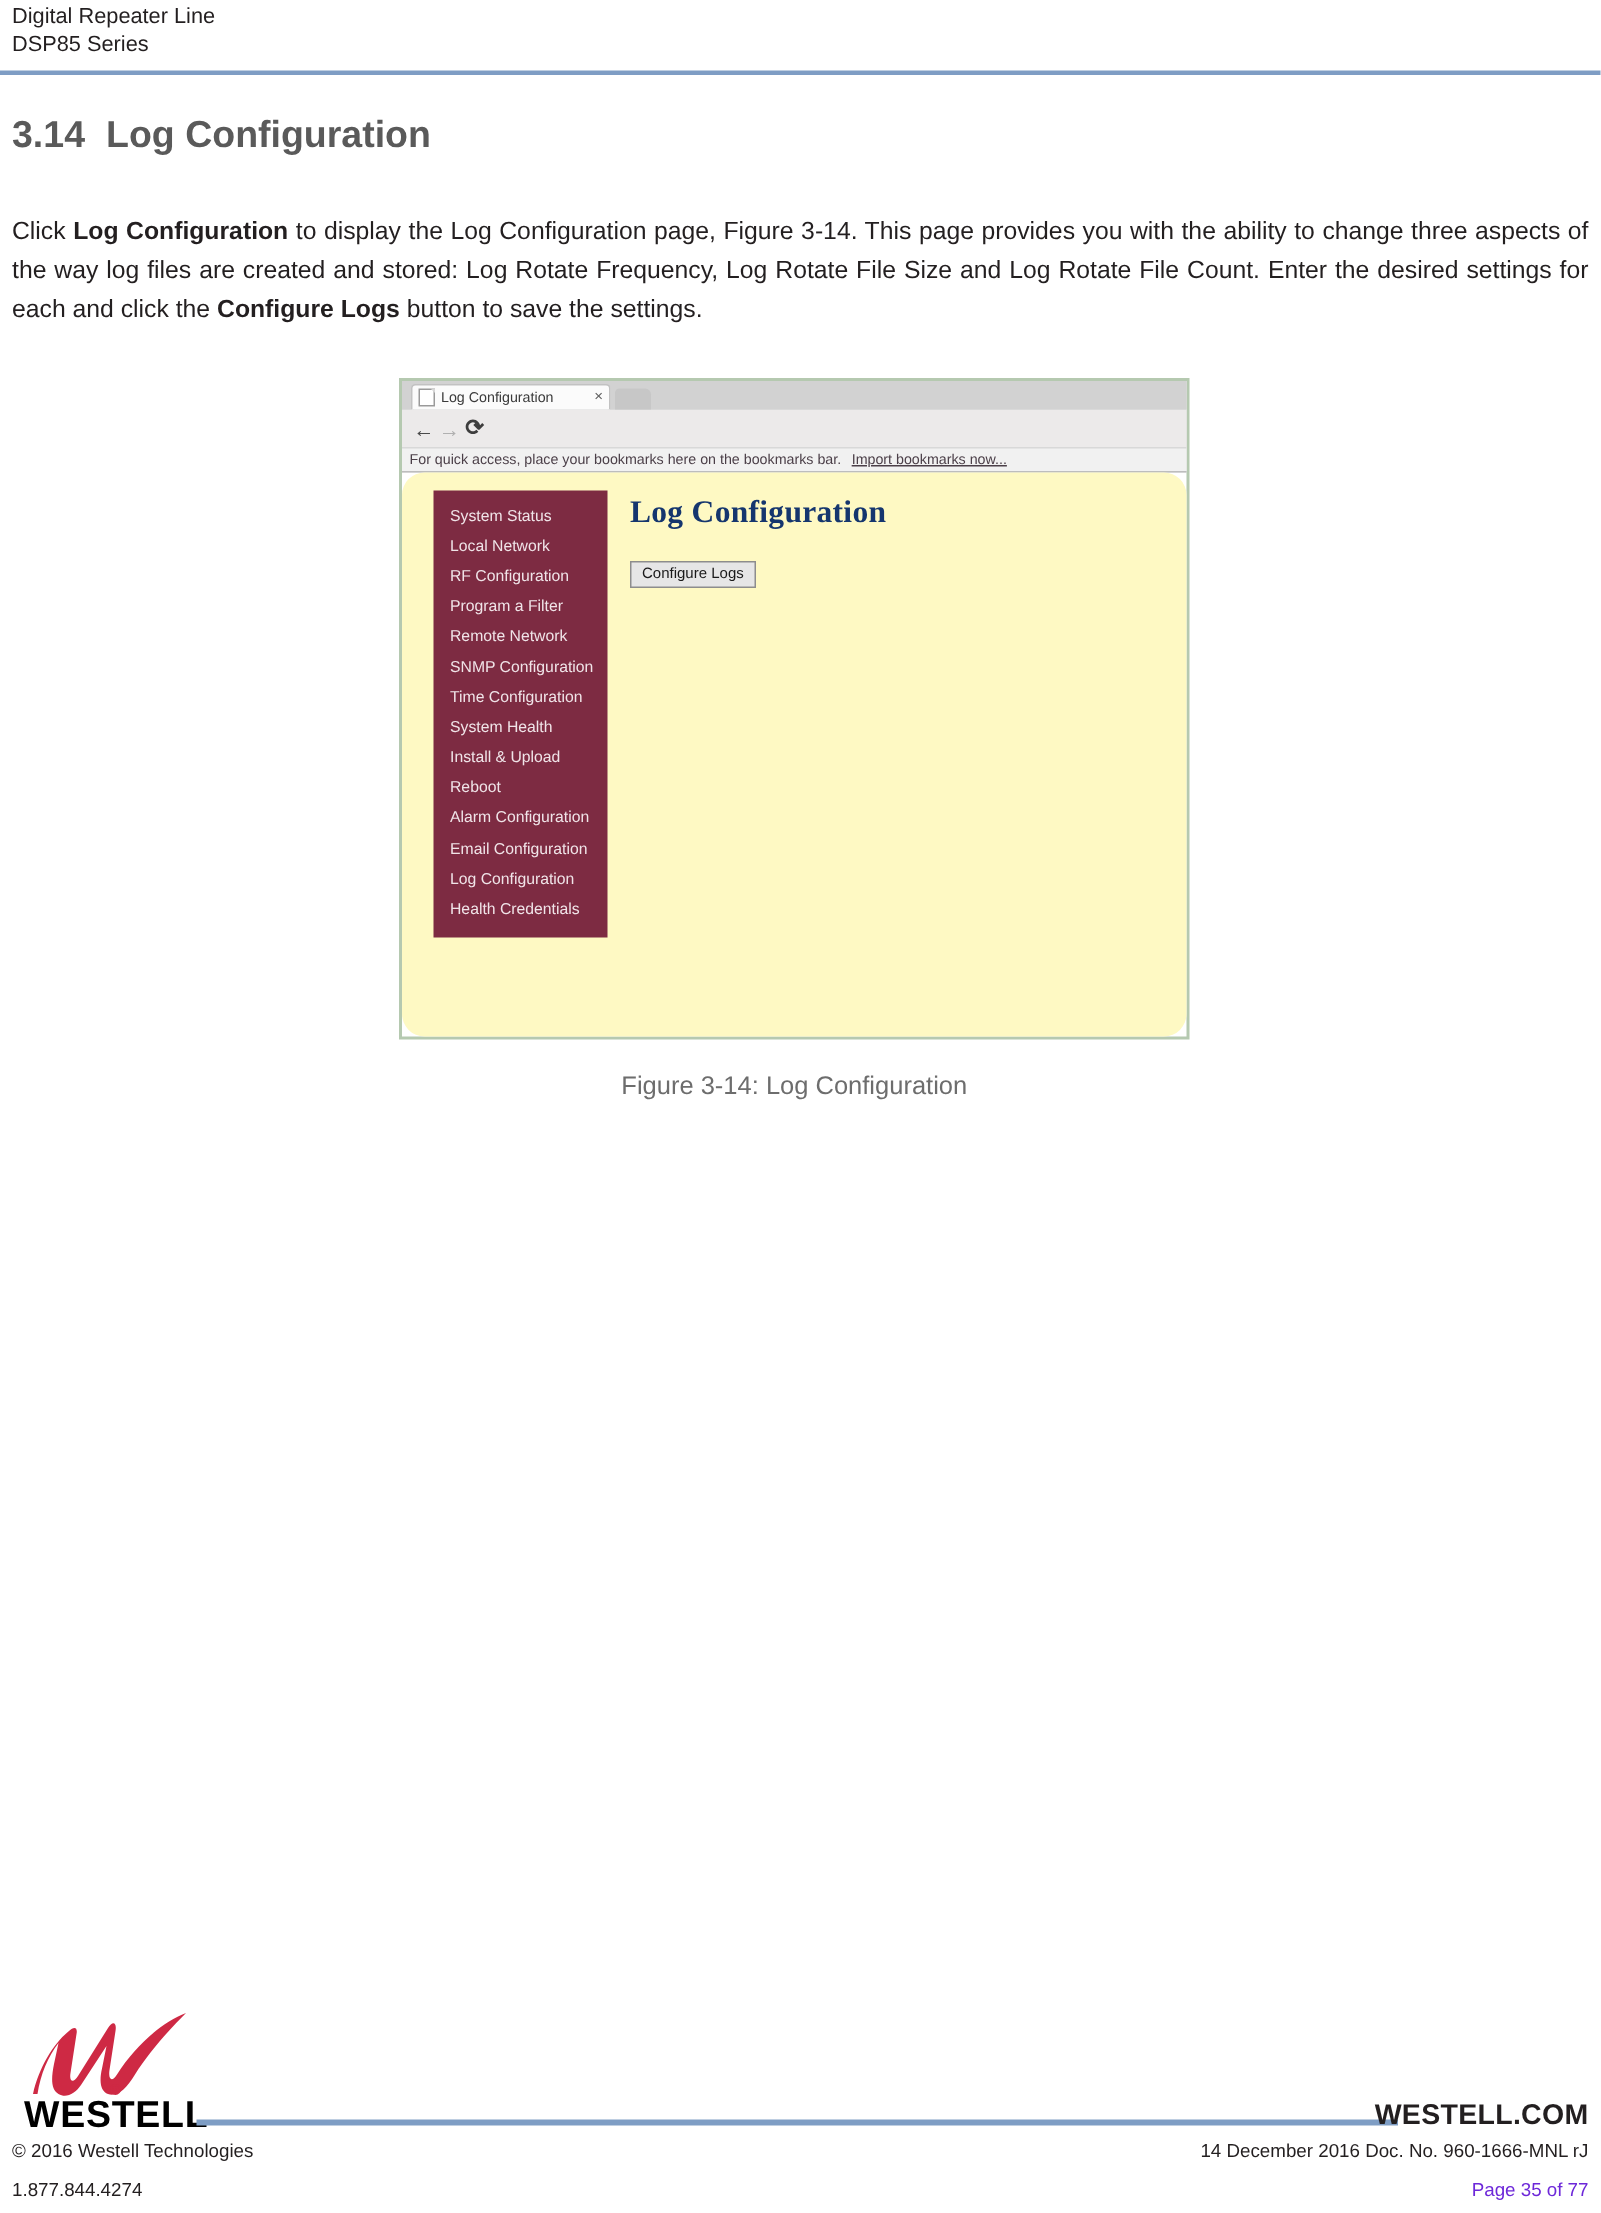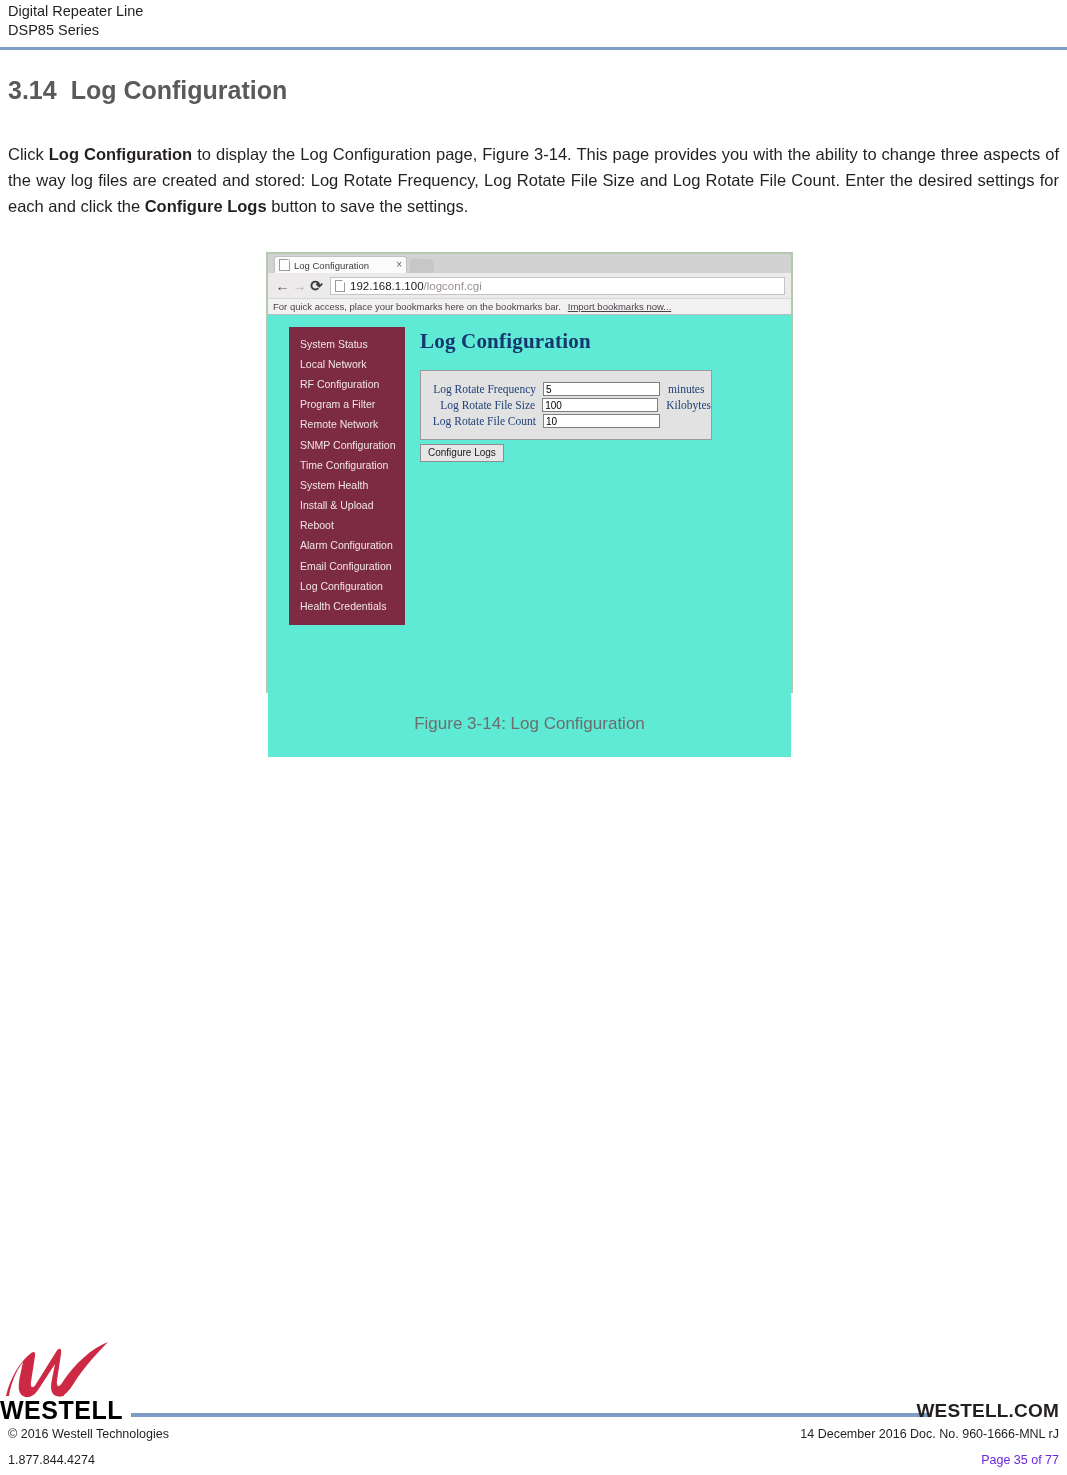--- a/index.html
+++ b/index.html
@@ -205,22 +205,23 @@
     box-sizing: border-box;
   }
   .bm-link {
     margin-left: 7px;
     text-decoration: underline;
     color: #4b3f48;
   }
 
   .browser-viewport {
     position: relative;
-    background: #5eead4;
-    height: 442px;
+    background: #fef9c3;
+    height: 376px;
+    border-radius: 15px;
   }
 
   
   .dev-sidebar {
     position: absolute;
     left: 21px;
     top: 12px;
     width: 116px;
     background: #7d2b42;
     padding: 7px 0 8px 0;
@@ -306,21 +307,21 @@
     left: 0;
     width: 1059px;
     text-align: center;
     font-size: 17px;
     color: #6d6d6d;
   }
 
   
   .footer-logo {
     position: absolute;
-    left: 0;
+    left: 16px;
     top: 1338px;
     width: 130px;
     height: 85px;
   }
   .logo-word {
     position: absolute;
     left: 0;
     bottom: 0;
     font-size: 25px;
     font-weight: bold;
@@ -399,24 +400,20 @@
         <span class="tab-title">Log Configuration</span>
         <span class="tab-close">×</span>
       </div>
       <div class="tab-new"></div>
     </div>
 
     <div class="nav-bar">
       <span class="nav-btn">←</span>
       <span class="nav-btn disabled">→</span>
       <span class="nav-btn reload">⟳</span>
-      <div class="omnibox">
-        <span class="omni-favicon"></span>
-        <span class="omni-url"><span>192.168.1.100</span><span class="url-path">/logconf.cgi</span></span>
-      </div>
     </div>
 
     <div class="bookmarks-bar">
       <span>For quick access, place your bookmarks here on the bookmarks bar.</span>
       <span class="bm-link">Import bookmarks now...</span>
     </div>
   </div>
 
   <div class="browser-viewport">
 
@@ -433,37 +430,20 @@
       <div class="dev-nav-item">Reboot</div>
       <div class="dev-nav-item">Alarm Configuration</div>
       <div class="dev-nav-item">Email Configuration</div>
       <div class="dev-nav-item">Log Configuration</div>
       <div class="dev-nav-item">Health Credentials</div>
     </div>
 
     <div class="dev-main">
       <div class="dev-title">Log Configuration</div>
 
-      <div class="dev-panel">
-        <div class="dev-row">
-          <span class="dev-label">Log Rotate Frequency</span>
-          <span class="dev-input">5</span>
-          <span class="dev-unit">minutes</span>
-        </div>
-        <div class="dev-row">
-          <span class="dev-label">Log Rotate File Size</span>
-          <span class="dev-input">100</span>
-          <span class="dev-unit">Kilobytes</span>
-        </div>
-        <div class="dev-row">
-          <span class="dev-label">Log Rotate File Count</span>
-          <span class="dev-input">10</span>
-          <span class="dev-unit"></span>
-        </div>
-      </div>
 
       <div class="dev-button">Configure Logs</div>
     </div>
 
   </div>
 </div>
 
 <div class="figure-caption">Figure 3-14: Log Configuration</div>
 
 <div class="footer-logo">

